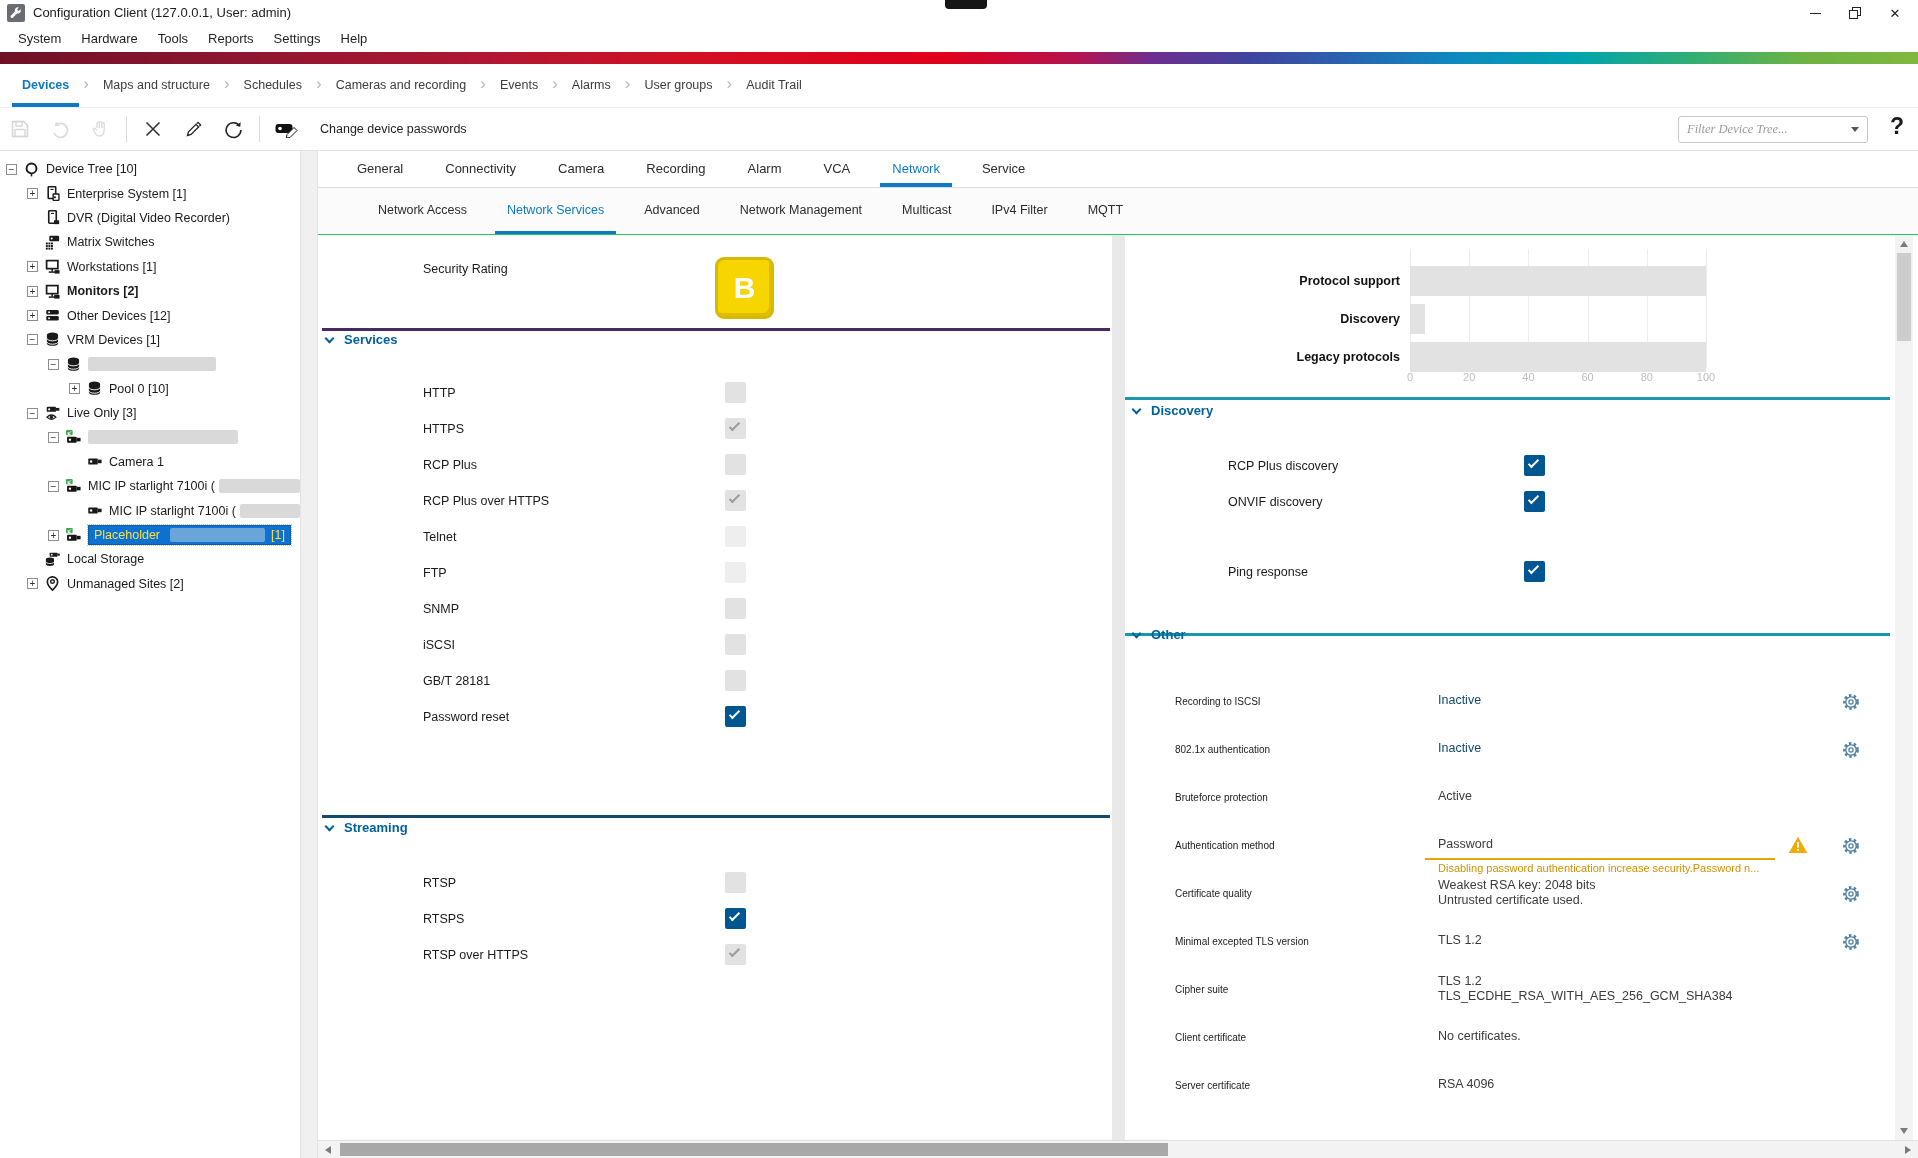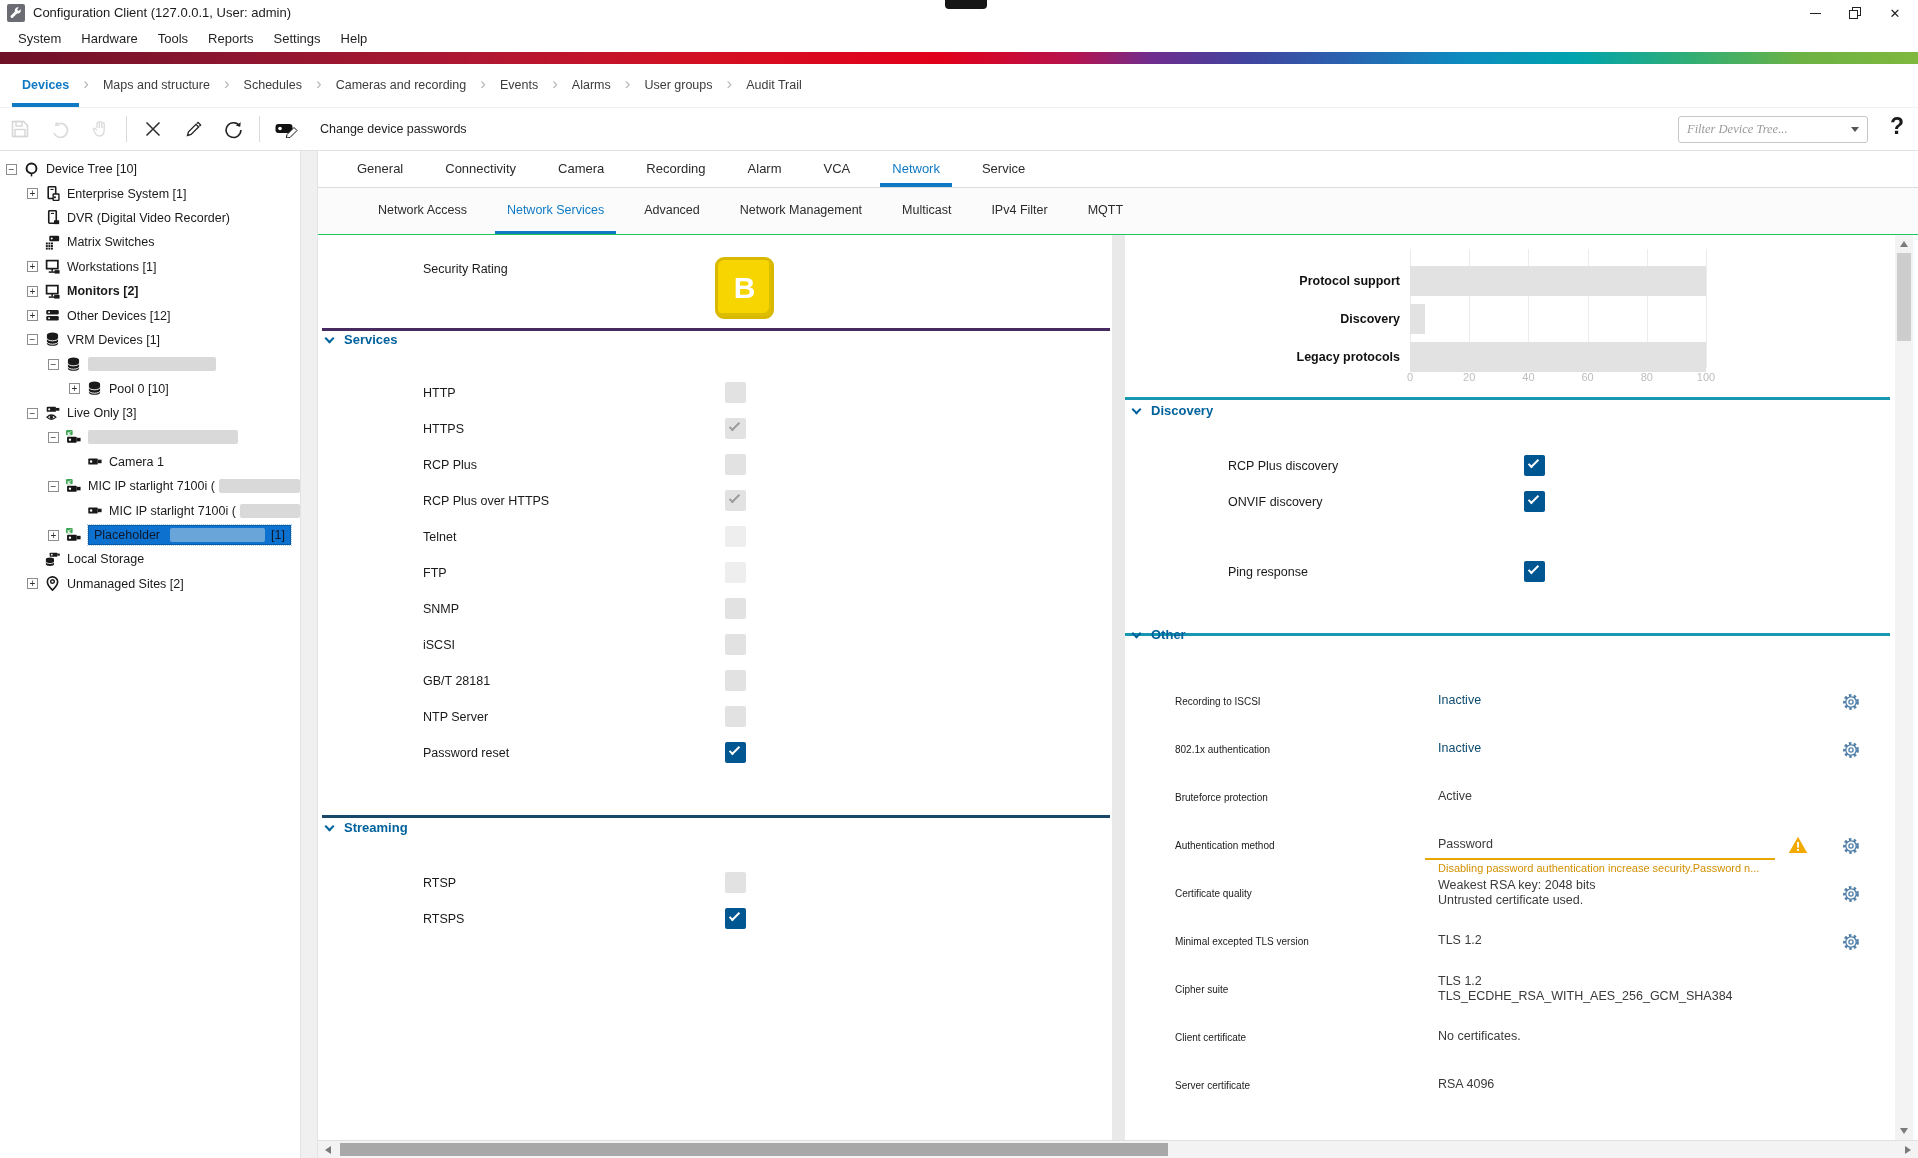--- a/index.html
+++ b/index.html
@@ -42,21 +42,21 @@
   .helpq { position:absolute; right:14px; top:5px; font-size:23px; font-weight:700; color:#1a1a1a; cursor:pointer; }
 
   
   .treepanel { position:absolute; left:0; top:151px; width:300px; bottom:0; background:#fff; overflow:hidden; padding-top:6px; }
   .splitter { position:absolute; left:300px; top:151px; width:18px; bottom:0; background:#f0f0f0; border-left:1px solid #e3e3e3; border-right:1px solid #e3e3e3; }
   .tree-row { height:24.4px; display:flex; align-items:center; font-size:12.5px; color:#1a1a1a; white-space:nowrap; cursor:pointer; }
   .expander { width:11px; height:11px; border:1px solid #8d8d8d; background:#fff; font-size:10px; line-height:9px; text-align:center; color:#333; margin-right:6px; flex:none; }
   .exp-spacer { width:17px; flex:none; }
   .tree-icon { width:16px; height:15px; margin-right:7px; flex:none; display:flex; align-items:center; justify-content:center; }
   .redact { display:inline-block; height:14px; background:#d9d9d9; border-radius:2px; vertical-align:middle; }
-  .sel-box { background:#0d72cf; color:#0f172a; padding:2px 5px; border:1px solid #0a5ca6; outline:1px dotted #a9cdec; display:inline-flex; align-items:center; gap:6px; }
+  .sel-box { background:#0d72cf; color:#fde047; padding:2px 5px; border:1px solid #0a5ca6; outline:1px dotted #a9cdec; display:inline-flex; align-items:center; gap:6px; }
   .sel-box .redact { background:#69a5d8; }
 
   
   .tabsbar { position:absolute; left:318px; top:151px; right:0; height:37px; background:#fff; border-bottom:1px solid #dcdcdc; display:flex; padding-left:18px; }
   .tab { font-size:13px; color:#2b2b2b; padding:0 12px; margin:0 9px; line-height:36px; cursor:pointer; }
   .tab.active { color:#0f7ac4; box-shadow:inset 0 -4px 0 #0f7ac4; }
   .subtabsbar { position:absolute; left:318px; top:188px; right:0; height:47px; background:#fbfbfb; border-bottom:1px solid #22c55e; display:flex; padding-left:40px; align-items:stretch; }
   .subtab { font-size:12.5px; color:#2b2b2b; padding:0 12px; margin:0 8px; line-height:45px; cursor:pointer; }
   .subtab.active { color:#0f7ac4; box-shadow:inset 0 -3px 0 #0f7ac4; }
 
@@ -521,44 +521,46 @@
         </div>
         <div class="chk-row">
           <span class="lbl">iSCSI</span>
           <span class="chk du"></span>
         </div>
         <div class="chk-row">
           <span class="lbl">GB/T 28181</span>
           <span class="chk du"></span>
         </div>
         <div class="chk-row">
-          <span class="lbl">NTP Server</span>
-          <span class="chk du"></span>
-        </div>
-        <div class="chk-row">
           <span class="lbl">Password reset</span>
           <span class="chk on">
             <span class="mark"></span>
           </span>
         </div>
       </div>
 
     <div class="hline navy" style="top:571px;"></div>
     <div class="sec-header" style="top:576px; left:0;">
       <span class="sechev"></span>
       <span>Streaming</span>
     </div>
     <div class="rows-abs" id="streaming-rows" style="top:621px;">
         <div class="chk-row">
           <span class="lbl">RTSP</span>
           <span class="chk du"></span>
         </div>
         <div class="chk-row">
           <span class="lbl">RTSPS</span>
           <span class="chk on">
+            <span class="mark"></span>
+          </span>
+        </div>
+        <div class="chk-row">
+          <span class="lbl">RTSP over HTTPS</span>
+          <span class="chk dc">
             <span class="mark"></span>
           </span>
         </div>
       </div>
   </div>
   <div class="gapstrip"></div>
 
   <div class="rightpane disc">
     <div class="chart" id="chart">
         <div class="gridline" style="left: 285px;"></div>

